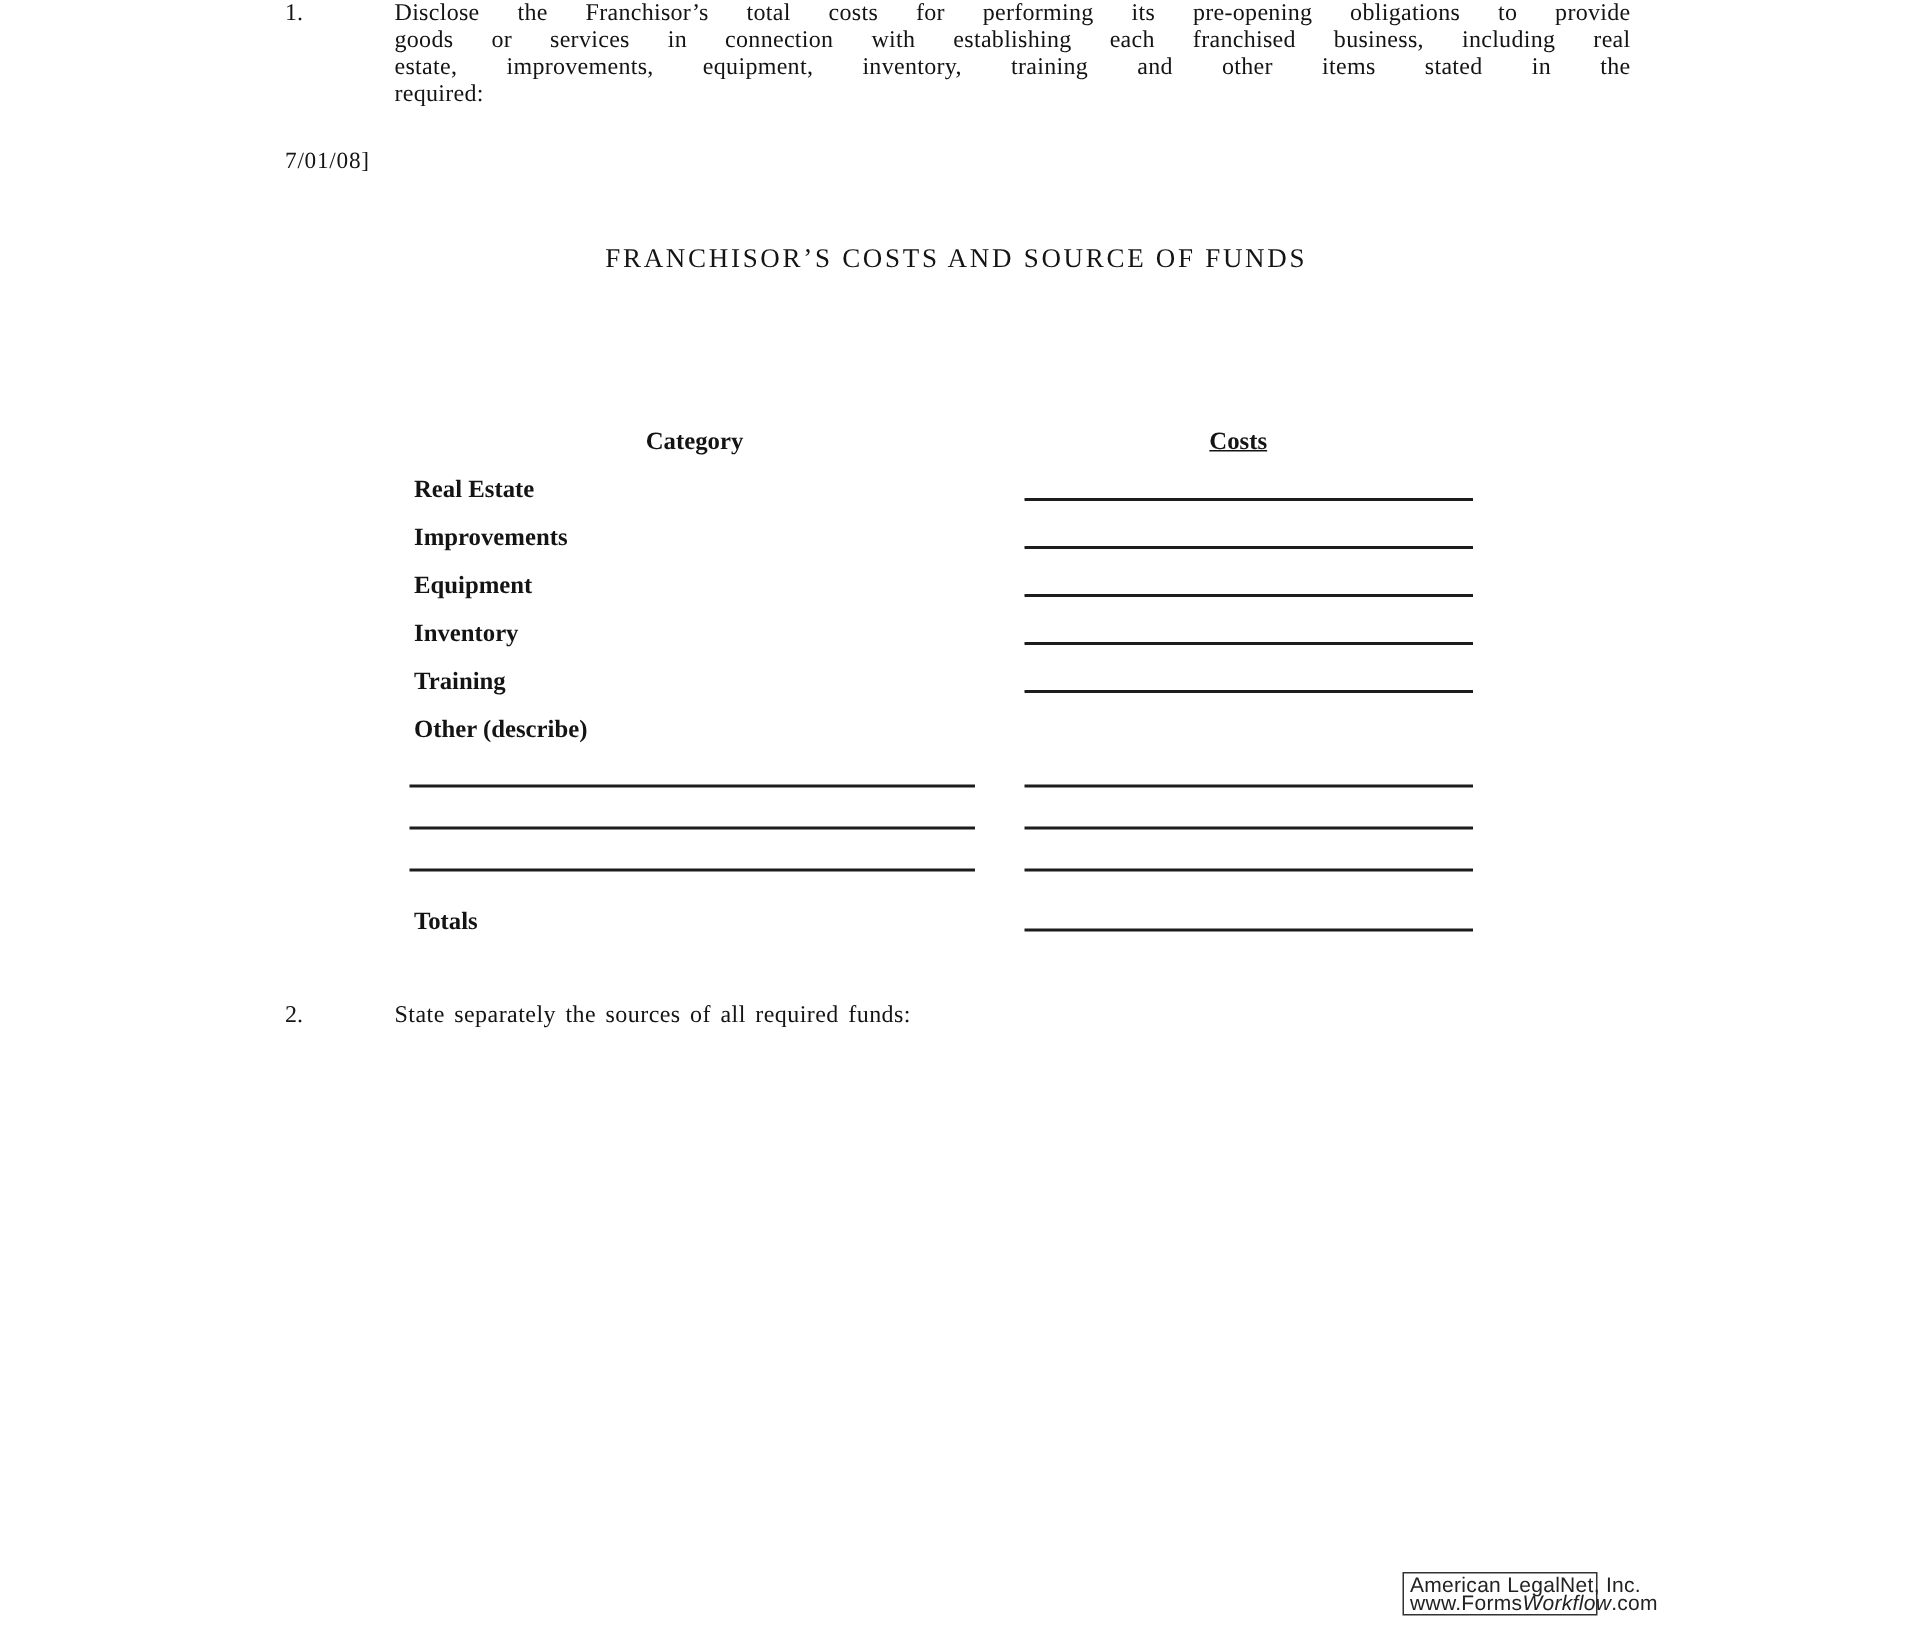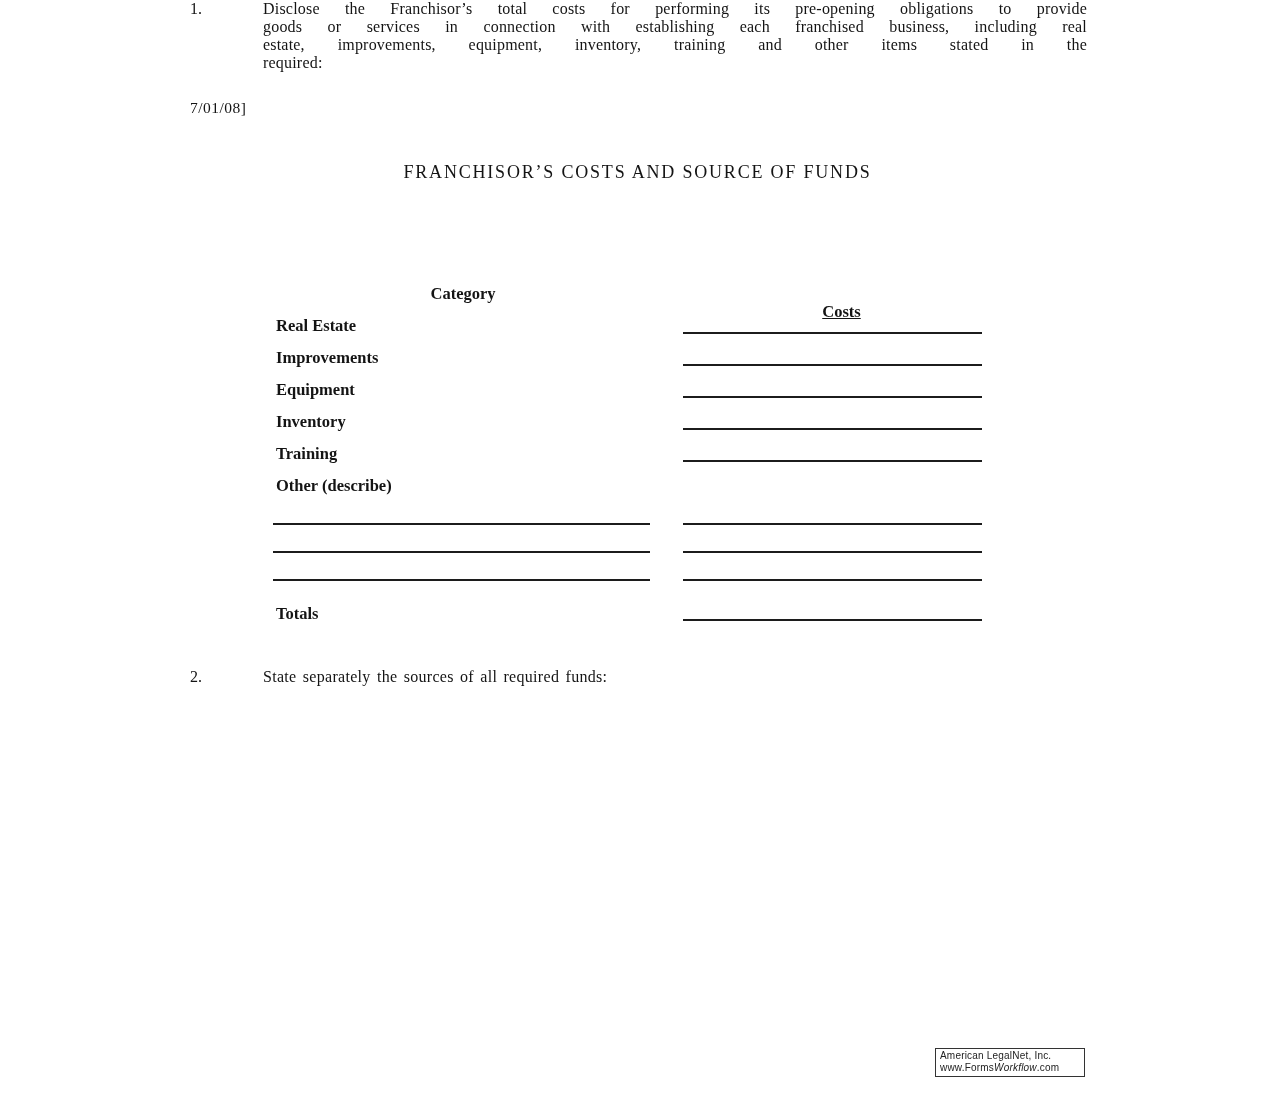--- a/index.html
+++ b/index.html
@@ -48,21 +48,21 @@
 
   
   .col-head {
     position: absolute;
     top: 284px;
     text-align: center;
     font-weight: bold;
     font-size: 16.5px;
   }
   .cat-head { left: 276px; width: 374px; }
-  .costs-head { left: 692px; width: 299px; margin-top: 18px; }
+  .costs-head { left: 676px; width: 299px; }
   .costs-head span { text-decoration: underline; }
 
   .cat-row {
     position: absolute;
     left: 276px;
     font-weight: bold;
     font-size: 16.5px;
     white-space: nowrap;
   }
 
@@ -81,26 +81,26 @@
     width: 384px;
     font-weight: bold;
     font-size: 16.5px;
   }
 
   
   .stamp {
     position: absolute;
     left: 935px;
     top: 1048px;
-    width: 150px;
+    width: 130px;
     box-sizing: border-box;
     border: 1.5px solid #333;
     padding: 1px 12px 1px 4px;
     font-family: "Liberation Sans", sans-serif;
-    font-size: 10px;
+    font-size: 14px;
     line-height: 12.3px;
     color: #222;
     letter-spacing: 0.2px;
     white-space: nowrap;
   }
   .stamp .it { font-style: italic; }
 </style>
 </head>
 <body>
 

